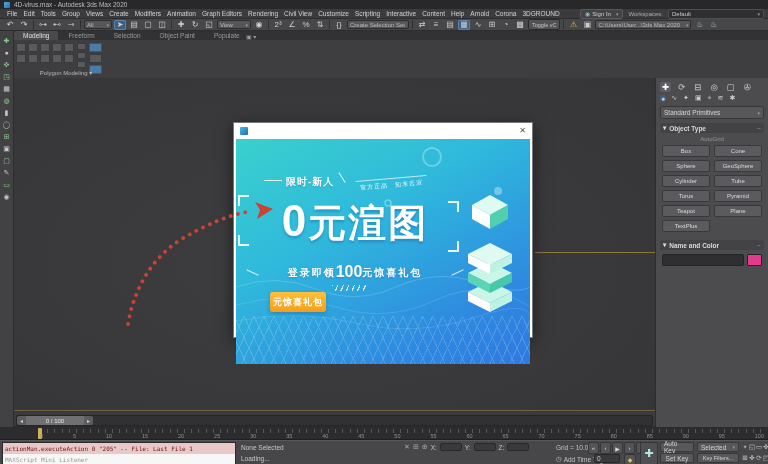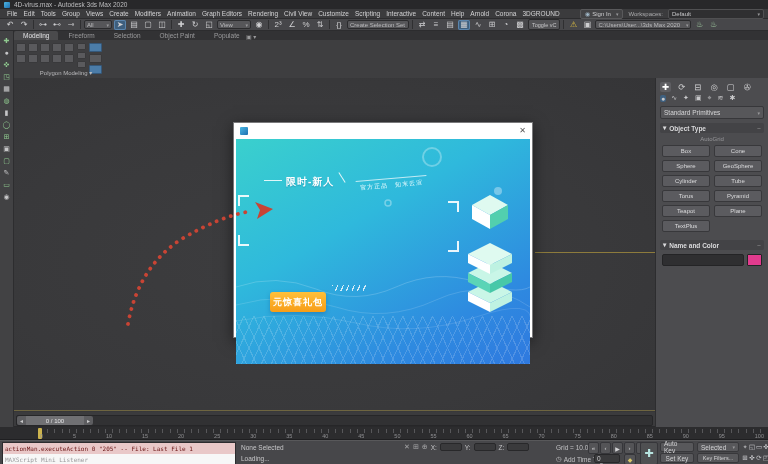--- a/index.html
+++ b/index.html
@@ -555,18 +555,24 @@
       <div class="mesh"></div>
       <div class="badge">限时-新人</div>
       <div class="tags">
         <span>官方正品</span>
         <span>知末云渲</span>
       </div>
       <span class="br br-tl"></span>
       <span class="br br-bl"></span>
       <span class="br br-tr"></span>
       <span class="br br-br"></span>
+      <div class="bigtitle">
+        <span class="zero">0</span><span>元渲图</span>
+      </div>
+      <div class="subtitle">
+        <span>登录即领</span><span class="num">100</span><span>元惊喜礼包</span>
+      </div>
       <div class="hatch"></div>
       <div class="cta">元惊喜礼包</div>
     </div>
   </div>
 
 </div>
 
 </body></html>

